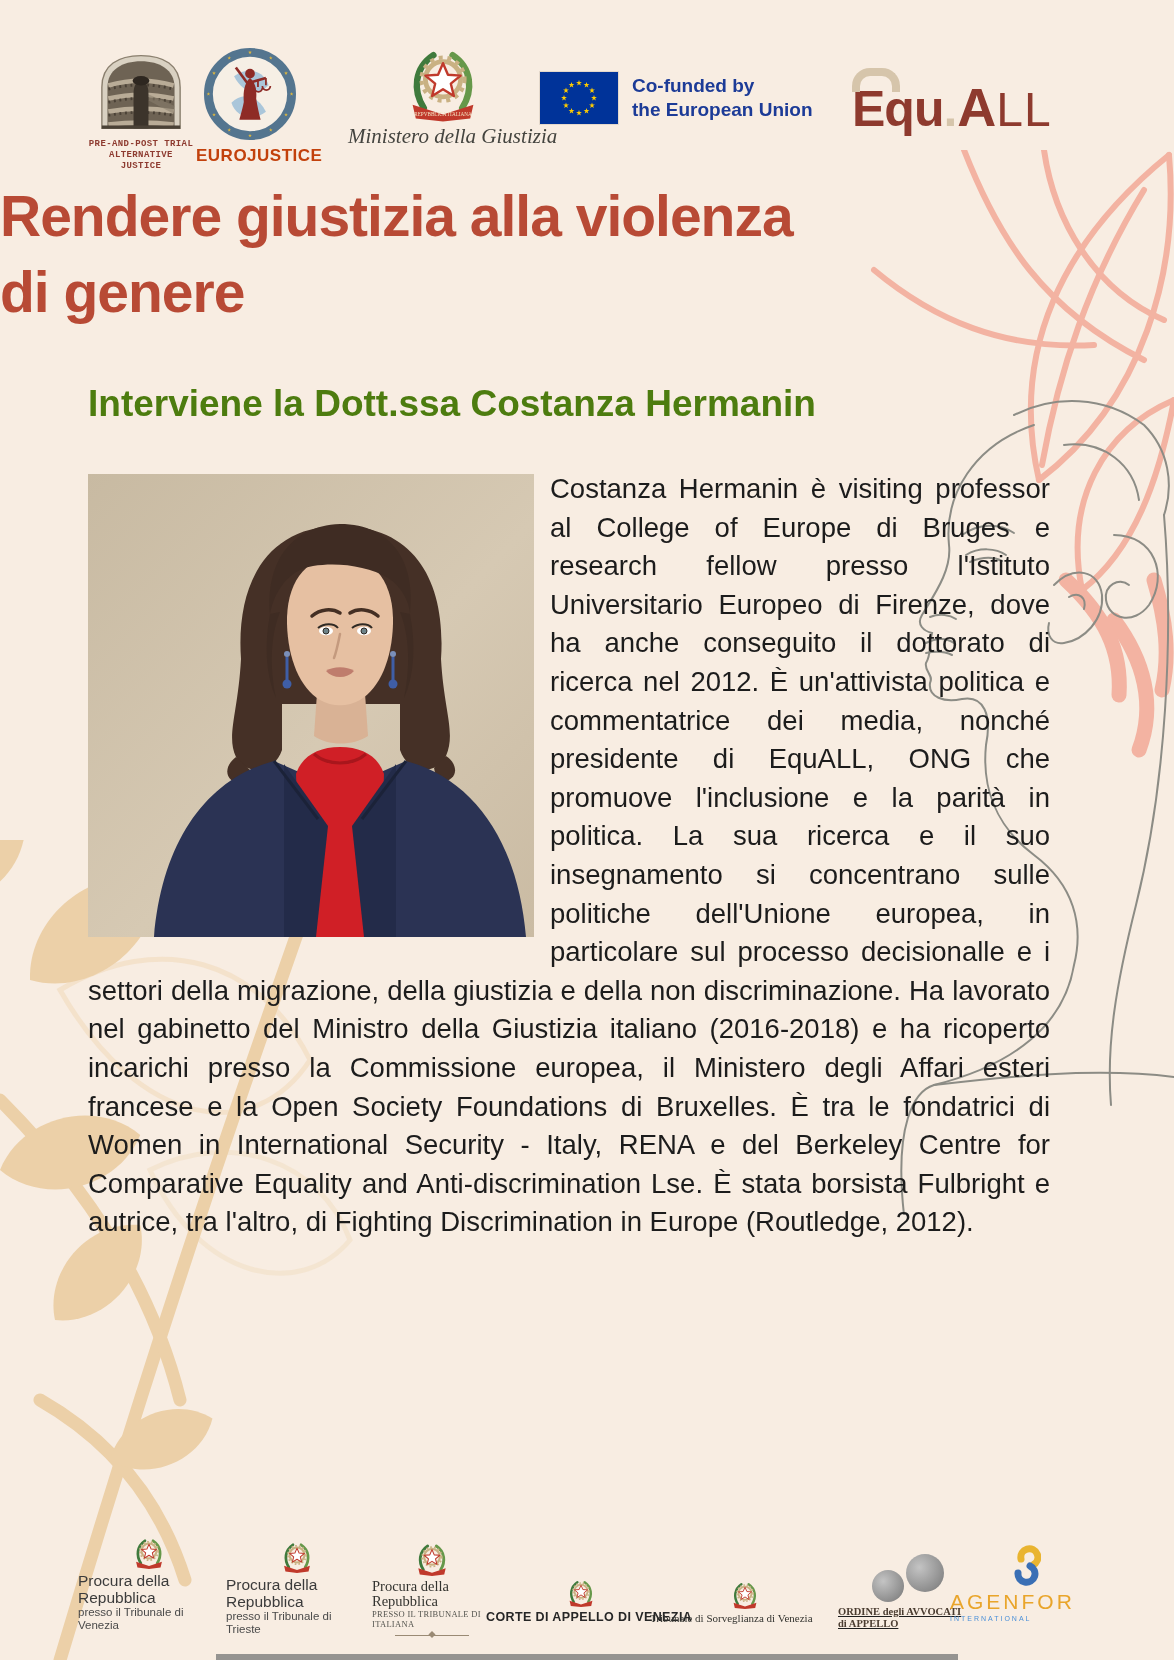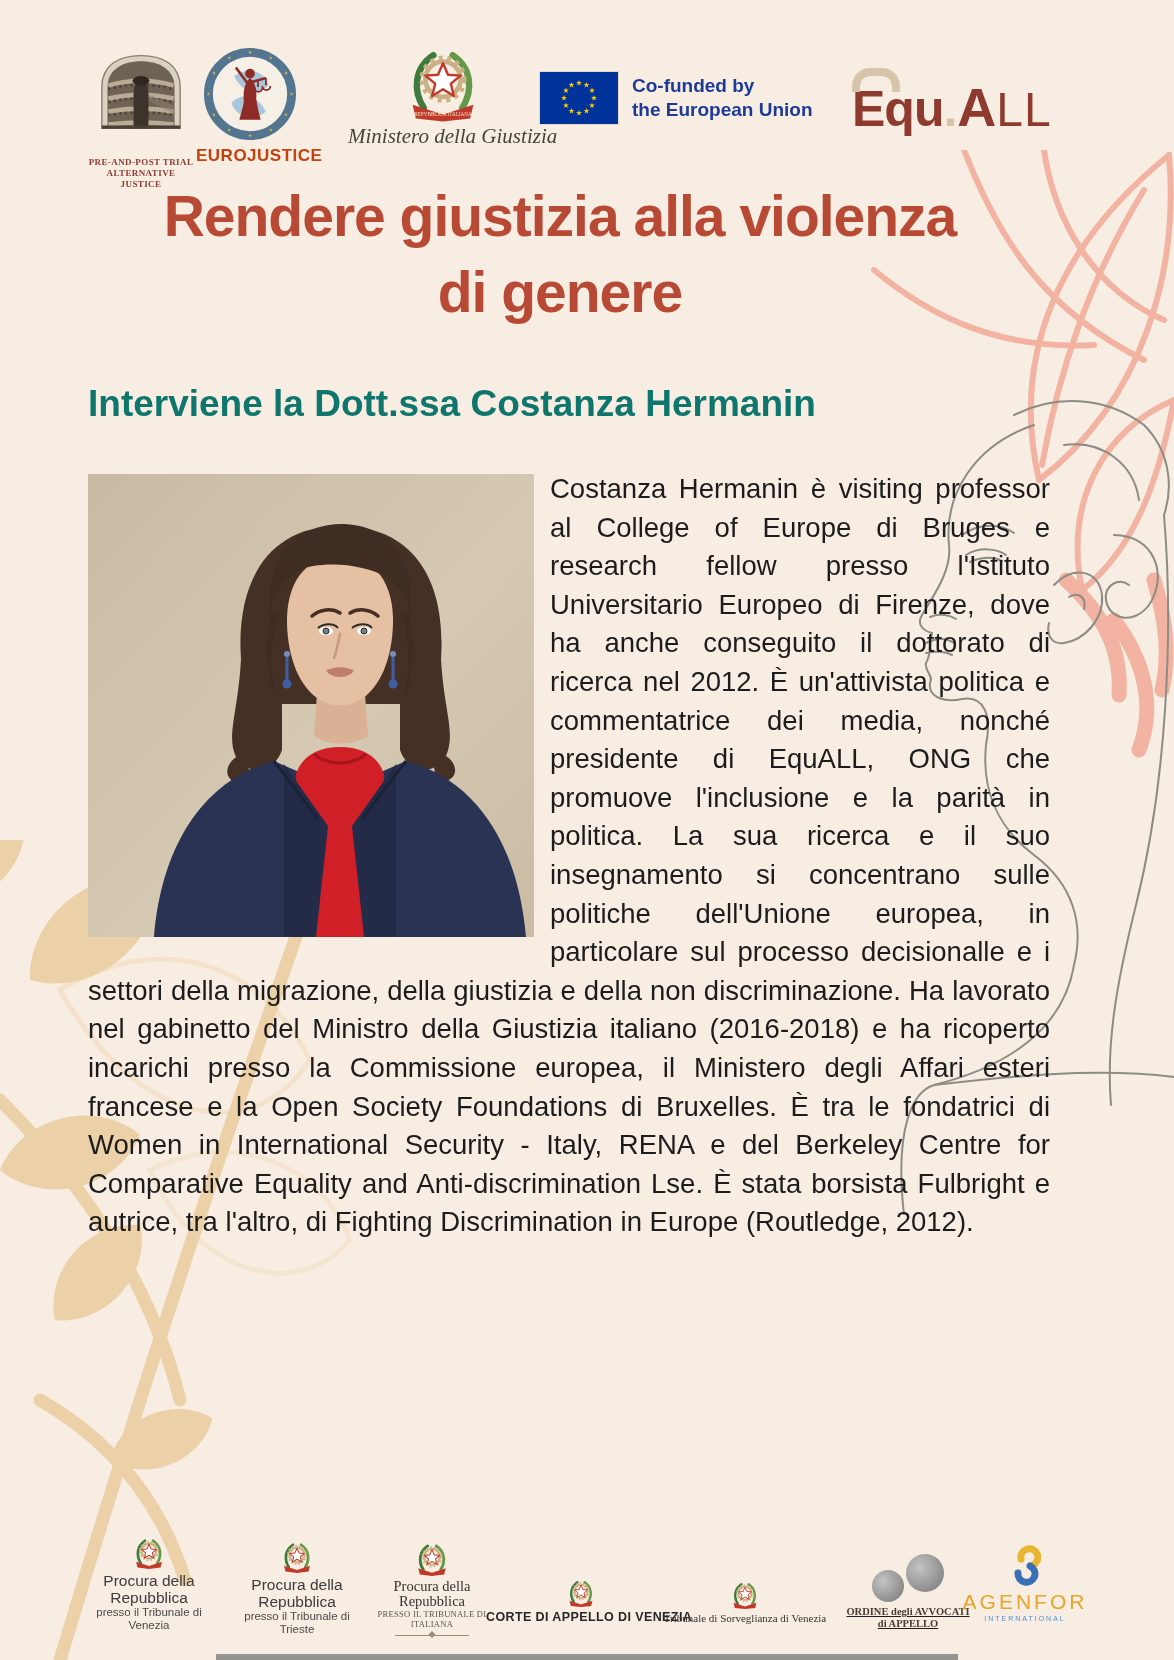--- a/index.html
+++ b/index.html
@@ -7,54 +7,54 @@
     position:relative; width:1174px; height:1660px; margin:0 auto;
     background:#f8ede2; overflow:hidden;
     font-family:"Liberation Sans",sans-serif; color:#1e1e1e;
   }
   .deco{position:absolute; z-index:0; pointer-events:none;}
   .content{position:absolute; inset:0; z-index:1;}
 
   
   .hlogo{position:absolute; text-align:center;}
   .alt-justice{left:86px; top:50px; width:110px;}
-  .alt-caption{font-family:Liberation Serif, serif; font-size:9px; letter-spacing:.4px;
-    color:#8e3b30; font-weight:bold; margin-top:21px; line-height:11px;}
+  .alt-caption{font-family:Liberation Mono, monospace; font-size:9px; letter-spacing:.4px;
+    color:#8e3b30; font-weight:bold; margin-top:3px; line-height:11px;}
   .eurojustice{left:196px; top:48px; width:108px;}
   .ej-label{font-size:17px; font-weight:bold; color:#c2410c; letter-spacing:.5px; margin-top:2px;}
   .ministero{left:348px; top:44px; width:190px;}
   .min-label{font-family:"Liberation Serif",serif; font-style:italic; font-size:21px;
     color:#44443f; margin-top:0px; white-space:nowrap;}
   .eu-block{left:540px; top:72px; display:flex; align-items:center; gap:14px;}
   .eu-flag{width:78px; height:52px; display:block; box-shadow:0 0 0 1px #e4d8cb;}
   .eu-text{font-size:19px; font-weight:bold; color:#1c3b97; line-height:24px; text-align:left;}
   .equall{left:852px; top:66px; height:70px; color:#8e3a2e; white-space:nowrap;}
   .eq-accent{position:absolute; left:0px; top:2px; width:32px; height:16px;
     border:8px solid #d6c5ab; border-bottom:none; border-radius:18px 18px 0 0; display:block;}
   .eq-wrap{position:relative; display:inline-block; padding-top:10px;}
   .eq-text{font-size:50px; font-weight:bold; letter-spacing:-1px;margin-top:24px;}
   .eq-dot{font-size:50px; font-weight:bold; color:#d6c5ab;}
   .eq-A{font-size:54px; font-weight:800;}
   .eq-LL{font-size:48px; font-weight:400; letter-spacing:1px;}
 
   
-  .title{position:absolute; top:178px; left:0; width:1120px; text-align:center;
+  .title{position:absolute; top:178px; left:0; width:1120px; 
     color:#b84a35; font-weight:bold; font-size:57px; line-height:76px; letter-spacing:-1px;}
   .subtitle{position:absolute; top:381px; left:88px; width:737px;
-    font-size:37px; font-weight:bold; color:#0f766e; line-height:46px;
+    font-size:37px; font-weight:bold; color:#4d7c0f; line-height:46px;
     text-align:justify; text-justify:inter-word;}
 
   
   .bio{position:absolute; top:470px; left:88px; width:962px;
     font-size:27.5px; line-height:38.6px; text-align:justify; color:#1c1c1c;}
   .photo{float:left; width:446px; height:463px; margin:4px 16px 6px 0; background:#cfc2ab;}
   .photo svg{display:block;}
 
   
-  .fitem{position:absolute; text-align:center; z-index:1;}
+  .fitem{position:absolute; z-index:1;}
   .emblem{width:34px; height:34px; display:block; margin:0 auto 2px;}
   .f-sans1{font-size:15.5px; color:#3b3b3b; line-height:17px;}
   .f-sans2{font-size:11.5px; color:#4a4a4a; line-height:13px;}
   .f-serif1{font-family:"Liberation Serif",serif; font-size:14.5px; color:#33332f; line-height:15px;}
   .f-serif2{font-family:"Liberation Serif",serif; font-size:8.5px; color:#55554f; line-height:10px; letter-spacing:.3px;}
   .f-caps{font-size:12.5px; font-weight:bold; color:#262626; letter-spacing:.4px; white-space:nowrap;}
   .f-sorv{font-family:"Liberation Serif",serif; font-size:11px; color:#33332f; white-space:nowrap;}
   .f-ord1{font-family:"Liberation Serif",serif; font-size:10.5px; font-weight:bold; color:#4a3c30; line-height:12px;}
   .orn{width:74px; margin:3px auto 0; border-bottom:1.5px solid #9a8a74; position:relative; height:3px;}
   .orn::after{content:""; position:absolute; left:50%; top:0px; width:5px; height:5px;

